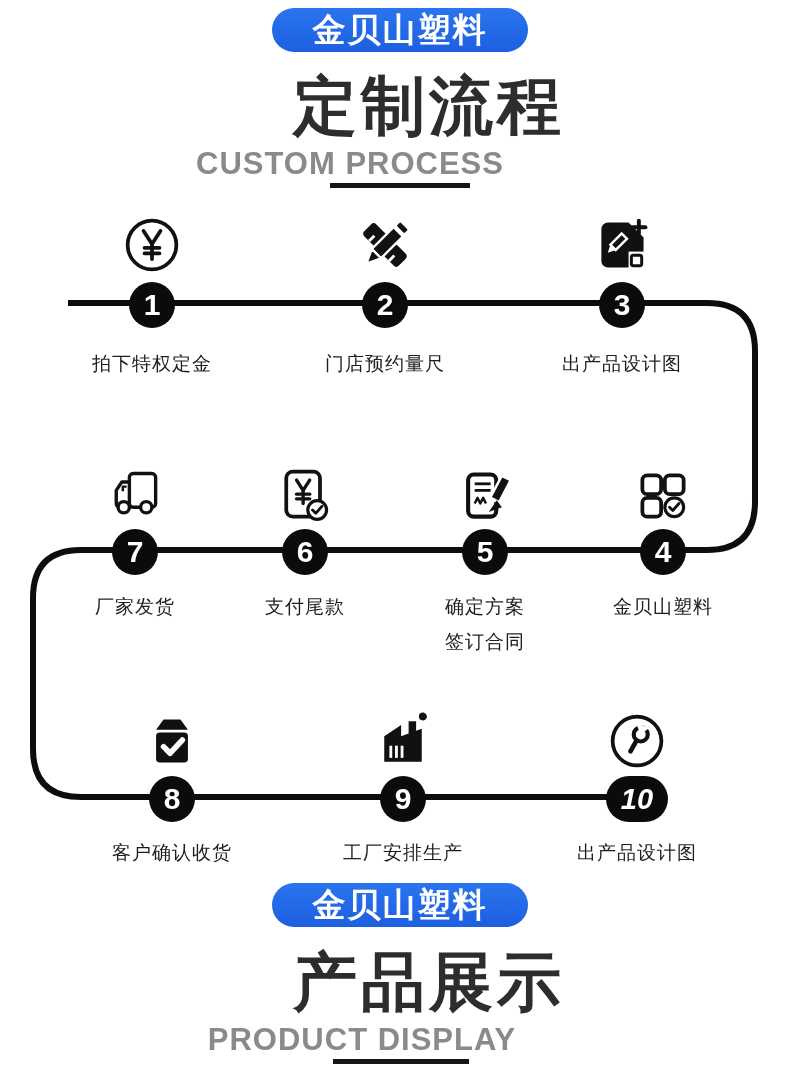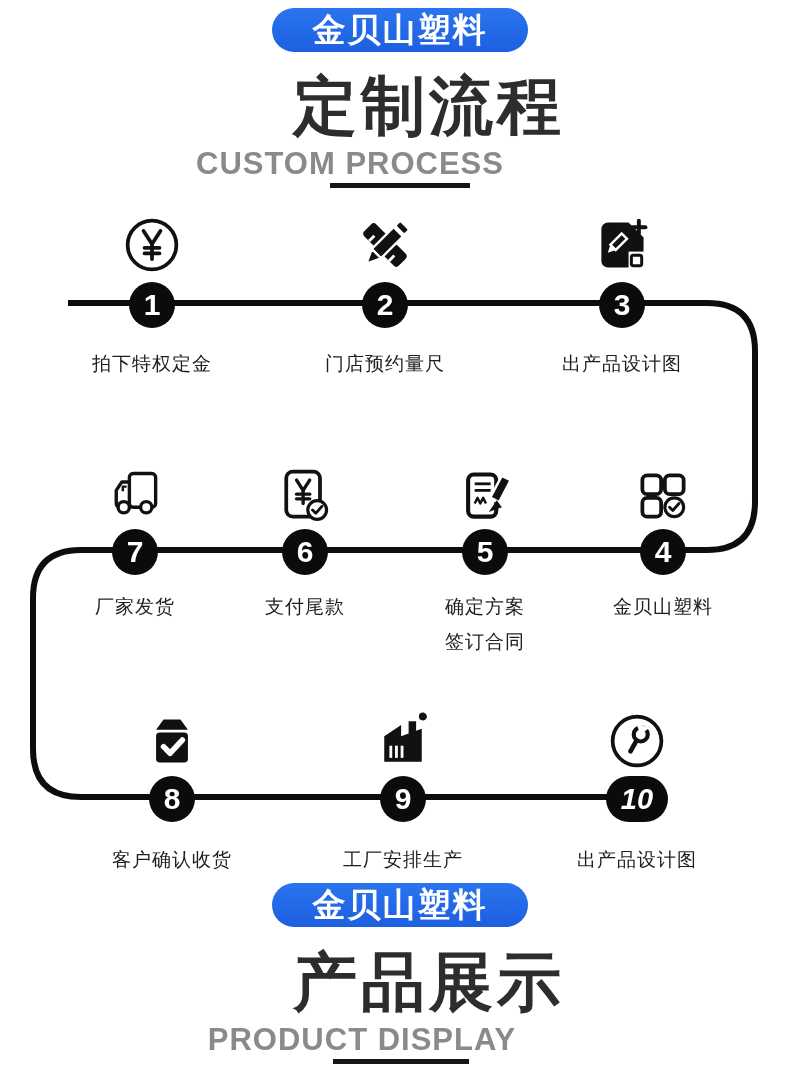--- a/index.html
+++ b/index.html
@@ -43,21 +43,21 @@
   .num-badge.wide{min-width:62px;font-size:29px;font-style:italic;}
   .step-label{
     font-size:19px;color:#1e1e1e;font-weight:500;letter-spacing:1px;
     text-align:center;line-height:35px;white-space:nowrap;
   }
   .row1 .num-badge{margin-top:7px;}
   .row1 .step-label{margin-top:18px;}
   .row2 .num-badge{margin-top:3px;}
   .row2 .step-label{margin-top:14px;}
   .row3 .num-badge{margin-top:5px;}
-  .row3 .step-label{margin-top:20px;}
+  .row3 .step-label{margin-top:13px;}
 </style>
 </head>
 <body>
 
 <div class="brand-pill pill-top">
   <span>金贝山塑料</span>
 </div>
 <div class="big-title" style="top:70px;">定制流程</div>
 <div class="sub-title" style="top:146px;">CUSTOM PROCESS</div>
 <div class="title-underline" style="top:183px;left:330px;width:140px;"></div>

